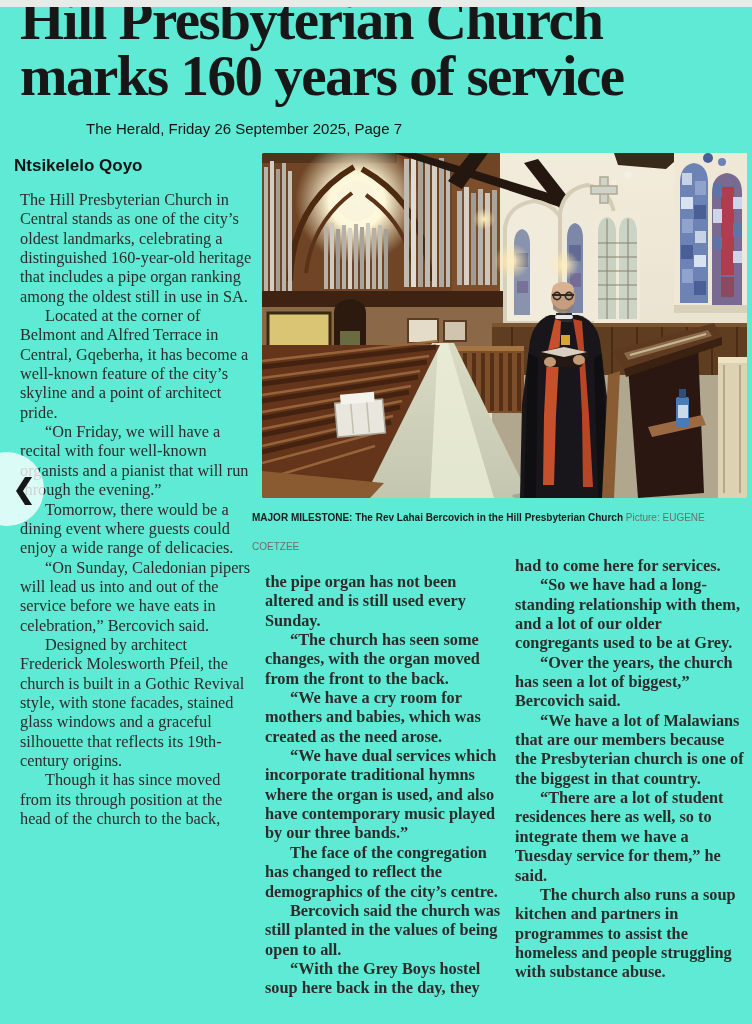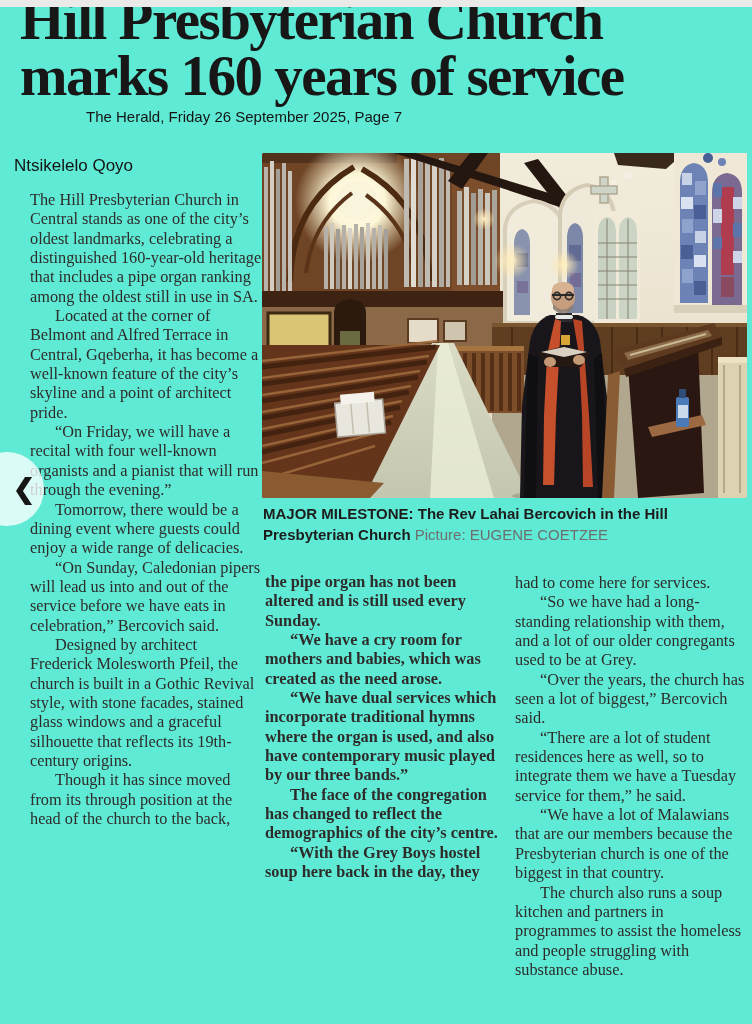--- a/index.html
+++ b/index.html
@@ -7,41 +7,41 @@
     position:relative;width:752px;height:1024px;overflow:hidden;
     background:#5eead4;font-family:"Liberation Sans",sans-serif;
   }
   .top-strip{position:absolute;top:0;left:0;width:752px;height:7px;background:#eaeae8;z-index:6;}
   .headline{
     position:absolute;top:-8px;left:20px;width:720px;z-index:5;
     font-family:"Liberation Serif",serif;font-weight:700;color:#171717;
     font-size:57px;line-height:56px;letter-spacing:-1.5px;margin:0;
   }
   .dateline{
-    position:absolute;top:108px;left:86px;font-size:15px;color:#141414;z-index:5;
+    position:absolute;top:120px;left:86px;font-size:15px;color:#141414;z-index:5;
   }
   .byline{
-    position:absolute;top:156px;left:14px;font-size:17px;font-weight:400;color:#131313;
+    position:absolute;top:156px;left:14px;font-size:17px;font-weight:700;color:#131313;
   }
   .col{
     position:absolute;font-family:"Liberation Serif",serif;color:#2e2c2a;
     font-size:16.3px;line-height:19.35px;overflow:hidden;text-align:left;
   }
   .col p{margin:0;}
   .col p + p{text-indent:25px;}
-  .col-left{left:30px;top:190px;width:233px;height:834px;}
+  .col-left{left:20px;top:190px;width:233px;height:834px;}
   .col-mid{left:265px;top:572px;width:238px;height:452px;font-weight:bold;}
-  .col-right{left:515px;top:573px;width:233px;height:452px;}
+  .col-right{left:515px;top:556px;width:233px;height:452px;font-weight:bold;}
   .photo-wrap{
     position:absolute;left:262px;top:153px;width:485px;height:345px;overflow:hidden;border-radius:2px;
     background:#e9e2d2;
   }
   .caption{
-    position:absolute;left:263px;top:503px;width:484px;
-    font-size:15px;line-height:21px;color:#1c1c1c;font-weight:700;
+    position:absolute;left:252px;top:503px;width:484px;
+    font-size:10px;line-height:29px;color:#1c1c1c;font-weight:700;
   }
   .caption .credit{font-weight:400;color:#6e6e6e;}
   .nav-back{
     position:absolute;left:-30px;top:452px;width:74px;height:74px;border-radius:50%;
     background:rgba(255,255,255,0.78);z-index:7;display:flex;align-items:center;justify-content:center;
     padding-left:34px;box-sizing:border-box;cursor:pointer;
   }
   .nav-back .glyph{font-size:27px;font-weight:700;color:#161616;line-height:1;}
 </style>
 </head>
@@ -352,27 +352,29 @@
       <p>The Hill Presbyterian Church in Central stands as one of the city’s oldest landmarks, celebrating a distinguished 160-year-old heritage that includes a pipe organ ranking among the oldest still in use in SA.</p>
       <p>Located at the corner of Belmont and Alfred Terrace in Central, Gqeberha, it has become a well-known feature of the city’s skyline and a point of architect pride.</p>
       <p>“On Friday, we will have a recital with four well-known organists and a pianist that will run through the evening.”</p>
       <p>Tomorrow, there would be a dining event where guests could enjoy a wide range of delicacies.</p>
       <p>“On Sunday, Caledonian pipers will lead us into and out of the service before we have eats in celebration,” Bercovich said.</p>
       <p>Designed by architect Frederick Molesworth Pfeil, the church is built in a Gothic Revival style, with stone facades, stained glass windows and a graceful silhouette that reflects its 19th-century origins.</p>
       <p>Though it has since moved from its through position at the head of the church to the back,</p>
     </div>
   <div class="col col-mid">
       <p>the pipe organ has not been altered and is still used every Sunday.</p>
+      <p>“The church has seen some changes, with the organ moved from the front to the back.</p>
       <p>“We have a cry room for mothers and babies, which was created as the need arose.</p>
       <p>“We have dual services which incorporate traditional hymns where the organ is used, and also have contemporary music played by our three bands.”</p>
       <p>The face of the congregation has changed to reflect the demographics of the city’s centre.</p>
+      <p>Bercovich said the church was still planted in the values of being open to all.</p>
       <p>“With the Grey Boys hostel soup here back in the day, they</p>
     </div>
   <div class="col col-right">
       <p>had to come here for services.</p>
       <p>“So we have had a long-standing relationship with them, and a lot of our older congregants used to be at Grey.</p>
       <p>“Over the years, the church has seen a lot of biggest,” Bercovich said.</p>
+      <p>“We have a lot of Malawians that are our members because the Presbyterian church is one of the biggest in that country.</p>
       <p>“There are a lot of student residences here as well, so to integrate them we have a Tuesday service for them,” he said.</p>
-      <p>“We have a lot of Malawians that are our members because the Presbyterian church is one of the biggest in that country.</p>
       <p>The church also runs a soup kitchen and partners in programmes to assist the homeless and people struggling with substance abuse.</p>
     </div>
 
 </div>
 
 </body></html>

